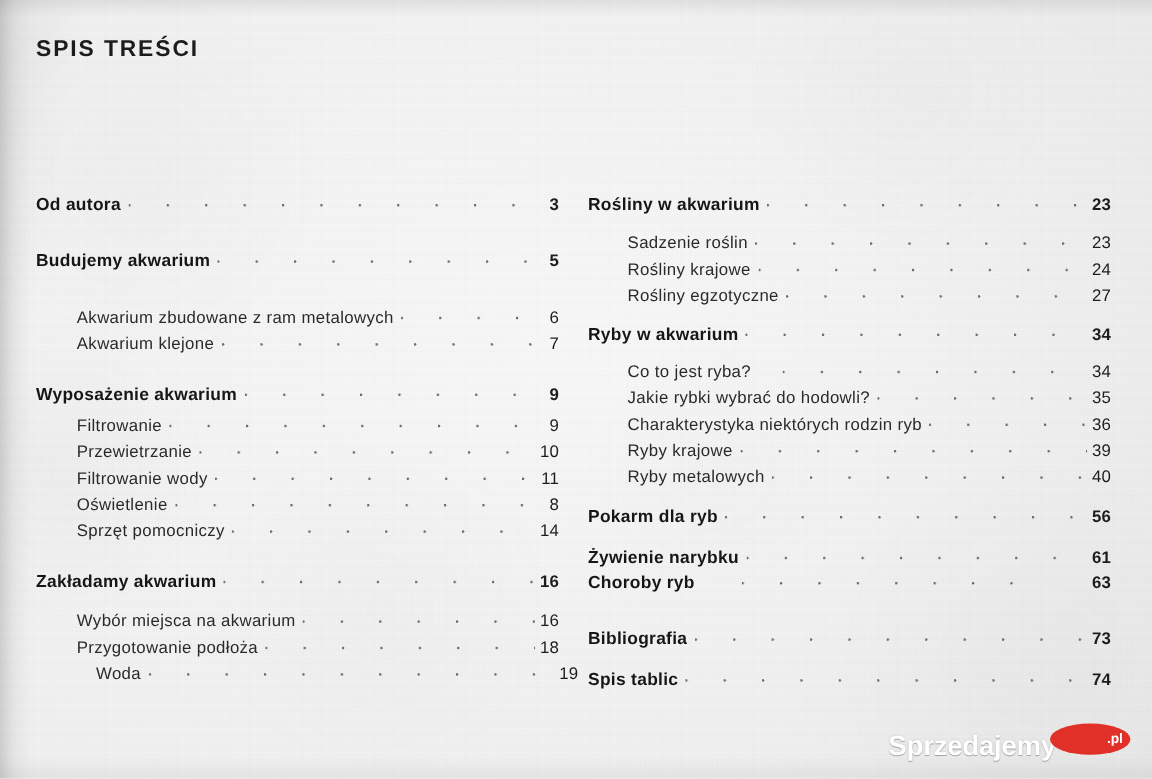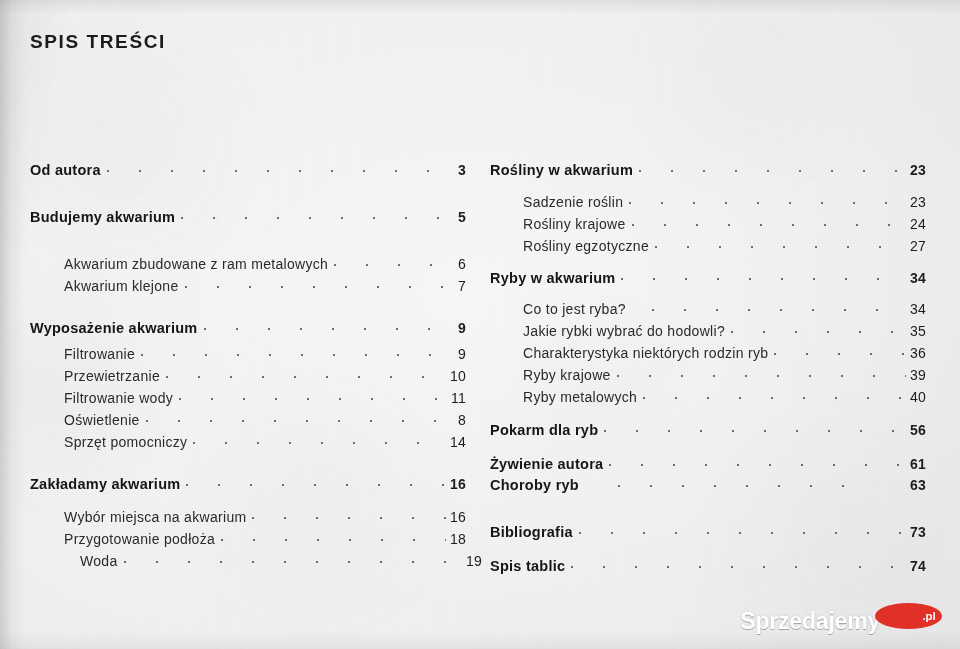--- a/index.html
+++ b/index.html
@@ -314,21 +314,21 @@
         <span class="toc-label">Ryby  metalowych</span>
         <span class="dots"></span>
         <span class="toc-page">40</span>
       </div>
       <div class="toc-entry level-main" style="top: 421px; left: 10px; width: 436px;">
         <span class="toc-label">Pokarm  dla  ryb</span>
         <span class="dots"></span>
         <span class="toc-page">56</span>
       </div>
       <div class="toc-entry level-main" style="top: 455px; left: 10px; width: 436px;">
-        <span class="toc-label">Żywienie autora</span>
+        <span class="toc-label">Żywienie narybku</span>
         <span class="dots"></span>
         <span class="toc-page">61</span>
       </div>
       <div class="toc-entry level-main" style="top: 476px; left: 10px; width: 436px; gap: 33px;">
         <span class="toc-label">Choroby ryb</span>
         <span class="dots"></span>
         <span class="toc-page">63</span>
       </div>
       <div class="toc-entry level-main" style="top: 523px; left: 10px; width: 436px;">
         <span class="toc-label">Bibliografia</span>

